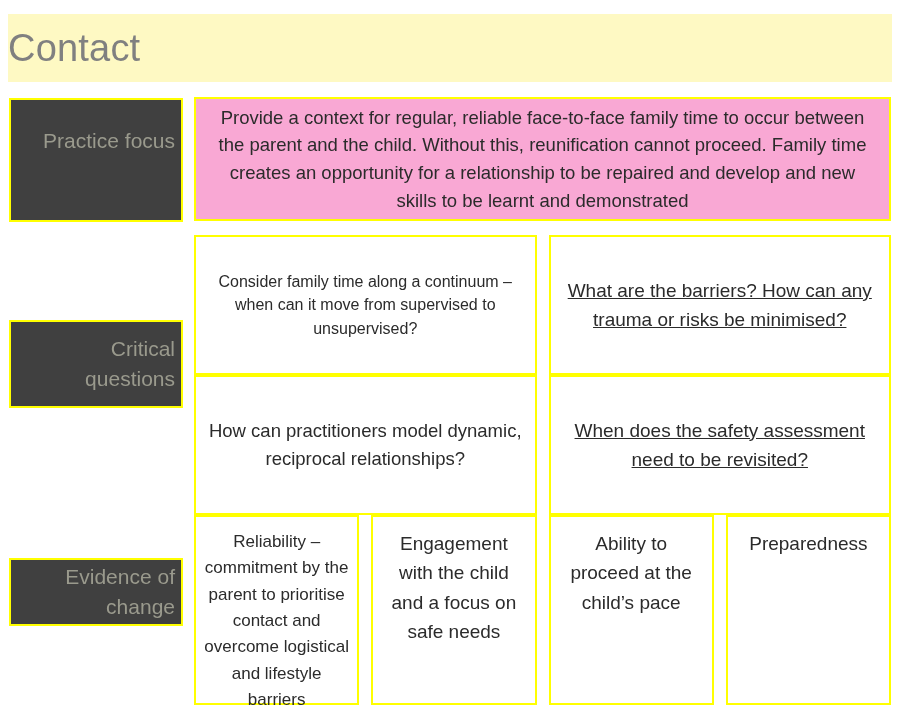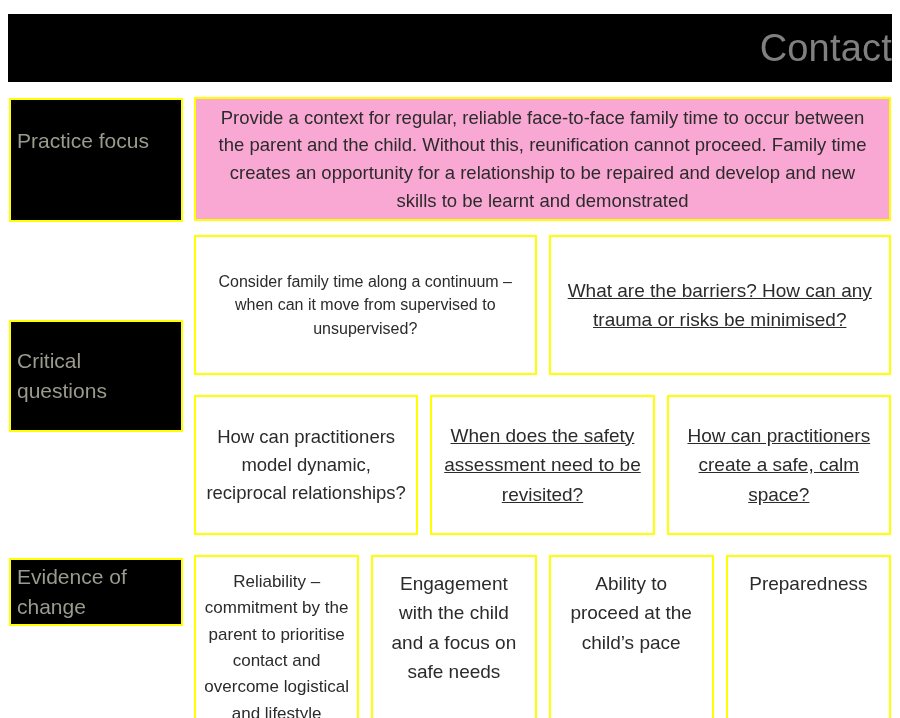--- a/index.html
+++ b/index.html
@@ -16,62 +16,62 @@
     -webkit-font-smoothing: antialiased;
   }
 
   
   .title-banner {
     position: absolute;
     left: 8px;
     top: 14px;
     width: 884px;
     height: 68px;
-    background: #000000;
+    background: #fef9c3;
     display: flex;
     align-items: center;
-    justify-content: flex-end;
+    justify-content: flex-start;
   }
   .title-text {
     font-size: 38px;
     color: #808080;
     font-weight: 400;
     letter-spacing: 0.2px;
     line-height: 1;
   }
 
   
   .row-label {
     position: absolute;
-    background: #000000;
+    background: #404040;
     border: 2px solid #ffff00;
     box-sizing: border-box;
     color: #9a9a8d;
     font-size: 21px;
     line-height: 1.45;
-    text-align: left;
+    text-align: right;
     display: flex;
     justify-content: center;
     padding: 0 6px;
   }
   .row-label .lbl-inner { width: 100%; }
 
   .label-practice {
     left: 9px;
     top: 98px;
     width: 174px;
     height: 124px;
     align-items: flex-start;
     padding-top: 26px;
   }
   .label-critical {
     left: 9px;
     top: 320px;
     width: 174px;
-    height: 112px;
+    height: 88px;
     align-items: center;
   }
   .label-evidence {
     left: 9px;
     top: 558px;
     width: 174px;
     height: 68px;
     align-items: center;
   }
 
@@ -100,21 +100,21 @@
   
   .grid {
     position: absolute;
     left: 194px;
     top: 235px;
     width: 697px;
   }
   .grid-row {
     display: flex;
     gap: 12px;
-    margin-bottom: 20px;
+    margin-bottom: 0;
   }
   .grid-row:last-child { margin-bottom: 0; }
 
   .card {
     border: 2px solid #ffff00;
     box-sizing: border-box;
     background: #ffffff;
     flex: 1 1 0;
     display: flex;
     justify-content: center;
@@ -168,23 +168,20 @@
     </div>
   </div>
 
   <div class="grid-row row-q2">
     <div class="card">
       <div class="card-text fs-md">How can practitioners model dynamic, reciprocal relationships?</div>
     </div>
     <div class="card">
       <div class="card-text fs-lg">When does the safety assessment need to be revisited?</div>
     </div>
-    <div class="card">
-      <div class="card-text fs-lg">How can practitioners create a safe, calm space?</div>
-    </div>
   </div>
 
   <div class="grid-row row-ev">
     <div class="card">
       <div class="card-text fs-ev-s">Reliability – commitment by the parent to prioritise contact and overcome logistical and lifestyle barriers</div>
     </div>
     <div class="card">
       <div class="card-text fs-ev-l">Engagement with the child and a focus on safe needs</div>
     </div>
     <div class="card">

